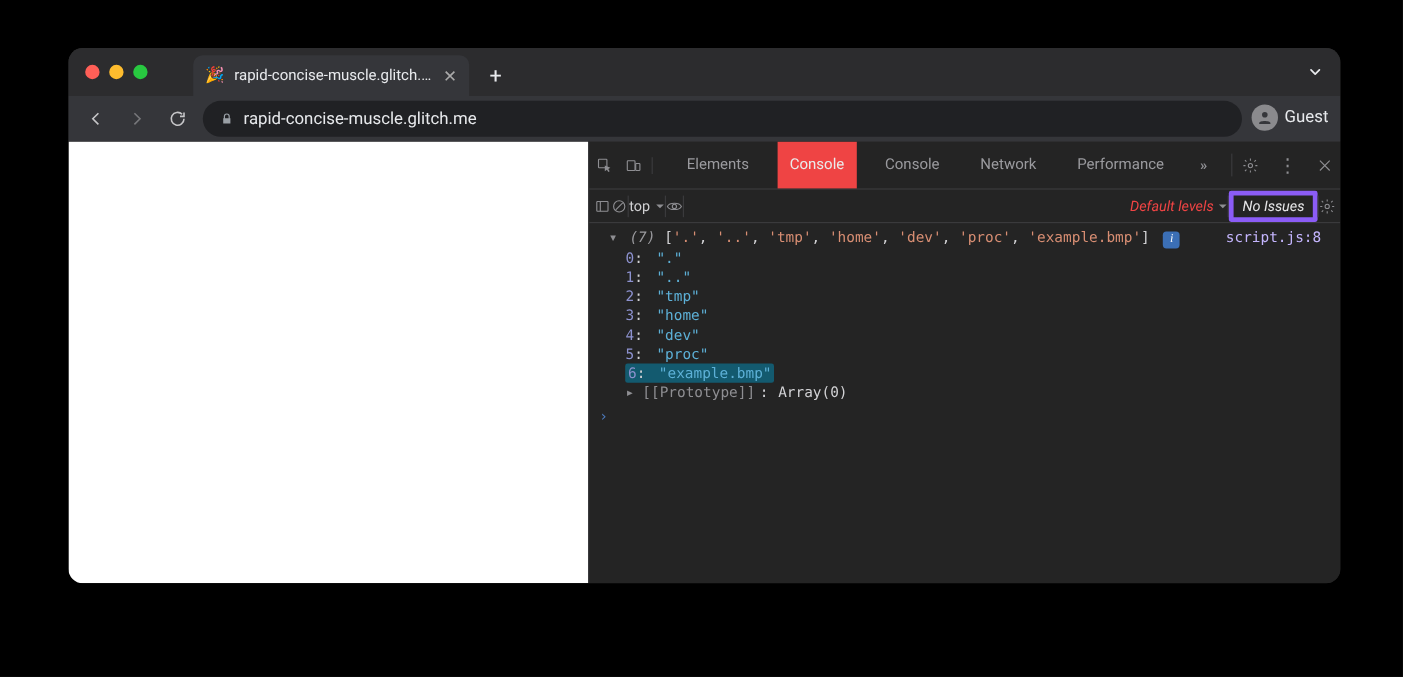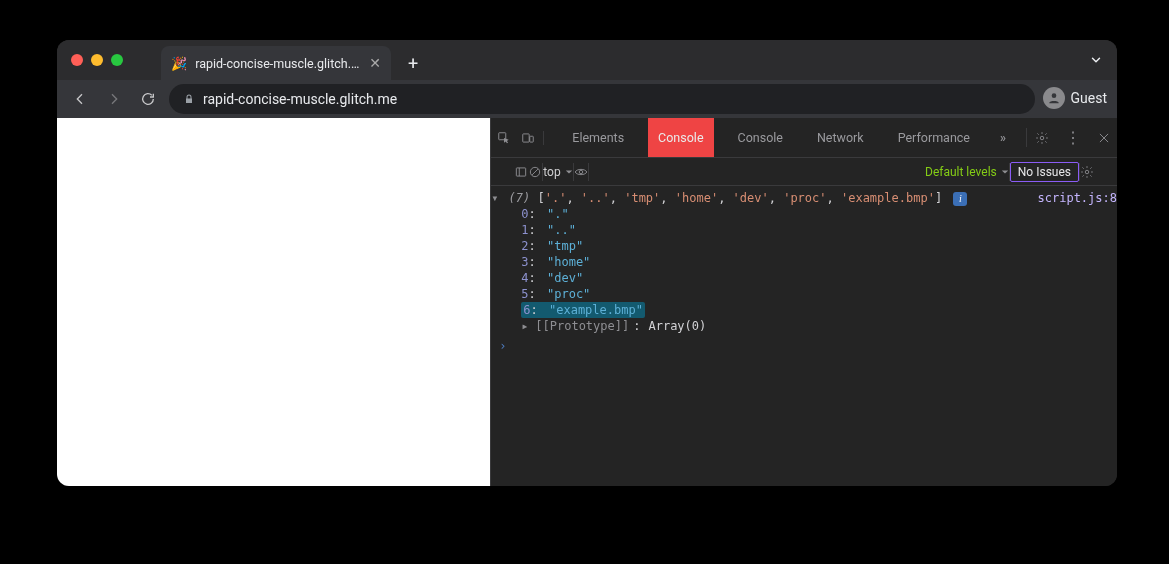--- a/index.html
+++ b/index.html
@@ -153,21 +153,21 @@
     background:#ef4444;
     color:#eaeaea;
   }
   .dt-more { color:#8e8e92; cursor:pointer; padding:0 6px; font-weight:bold; }
 
   .dt-toolbar {
     height: 28px;
     display:flex;
     align-items:center;
     border-bottom:1px solid #3a3a3c;
-    padding:0 23px;
+    padding:0 4px;
     gap:0;
     color:#9a9a9e;
   }
   .dt-toolbar .sep { width:1px; height:18px; background:#3a3a3c; }
   .ctx-select {
     display:flex; align-items:center; gap:4px;
     color:#d0d0d2; cursor:pointer; font-size:12px;
   }
   .ctx-select svg { width:8px; height:8px; fill:#8e8e92; }
   .filter-input {
@@ -175,45 +175,46 @@
     background:transparent;
     border:1px solid #4a4a4d;
     border-radius:2px;
     height:20px;
     color:#cfcfcf;
     padding:0 6px;
     max-width:186px;
     font-size:12px;
   }
   .filter-input::placeholder { color:#7a7a7e; }
-  .levels { color:#84cc16; display:flex; align-items:center; gap:4px; cursor:pointer; font-size:12px; }
+  .levels { color:#ef4444; display:flex; align-items:center; gap:4px; cursor:pointer; font-size:12px;font-style:italic; }
   .no-issues {
-    border:1px solid #8b5cf6;
+    border:4px solid #8b5cf6;
     border-radius:2px;
     padding:2px 7px;
     font-size:12px;
     color:#e6e6e8;
     cursor:pointer;
+    font-style:italic;
   }
   .gear { cursor:pointer; display:flex; }
   .gear svg { width:14px; height:14px; stroke:#8e8e92; fill:none; stroke-width:1.5; }
   .icon-sm { cursor:pointer; display:flex; }
   .icon-sm svg { width:14px; height:14px; stroke:#8e8e92; fill:none; stroke-width:1.6; }
 
   .console-body {
     flex:1;
     font-family: Menlo, Consolas, monospace;
     font-size:12px;
     line-height:16px;
     padding:4px 0;
     overflow:auto;
   }
   .log-row {
     display:flex;
-    padding: 0 0;
+    padding: 0 16px;
     align-items:flex-start;
   }
   .log-main { flex:1; }
   .disclosure {
     color:#8e8e92; cursor:pointer; width:10px; display:inline-block;
   }
   .arr-summary { color:#d2d2d5; }
   .arr-summary .count { font-style:italic; color:#9a9a9e; }
   .str { color:#d88e73; }
   .info-badge {

